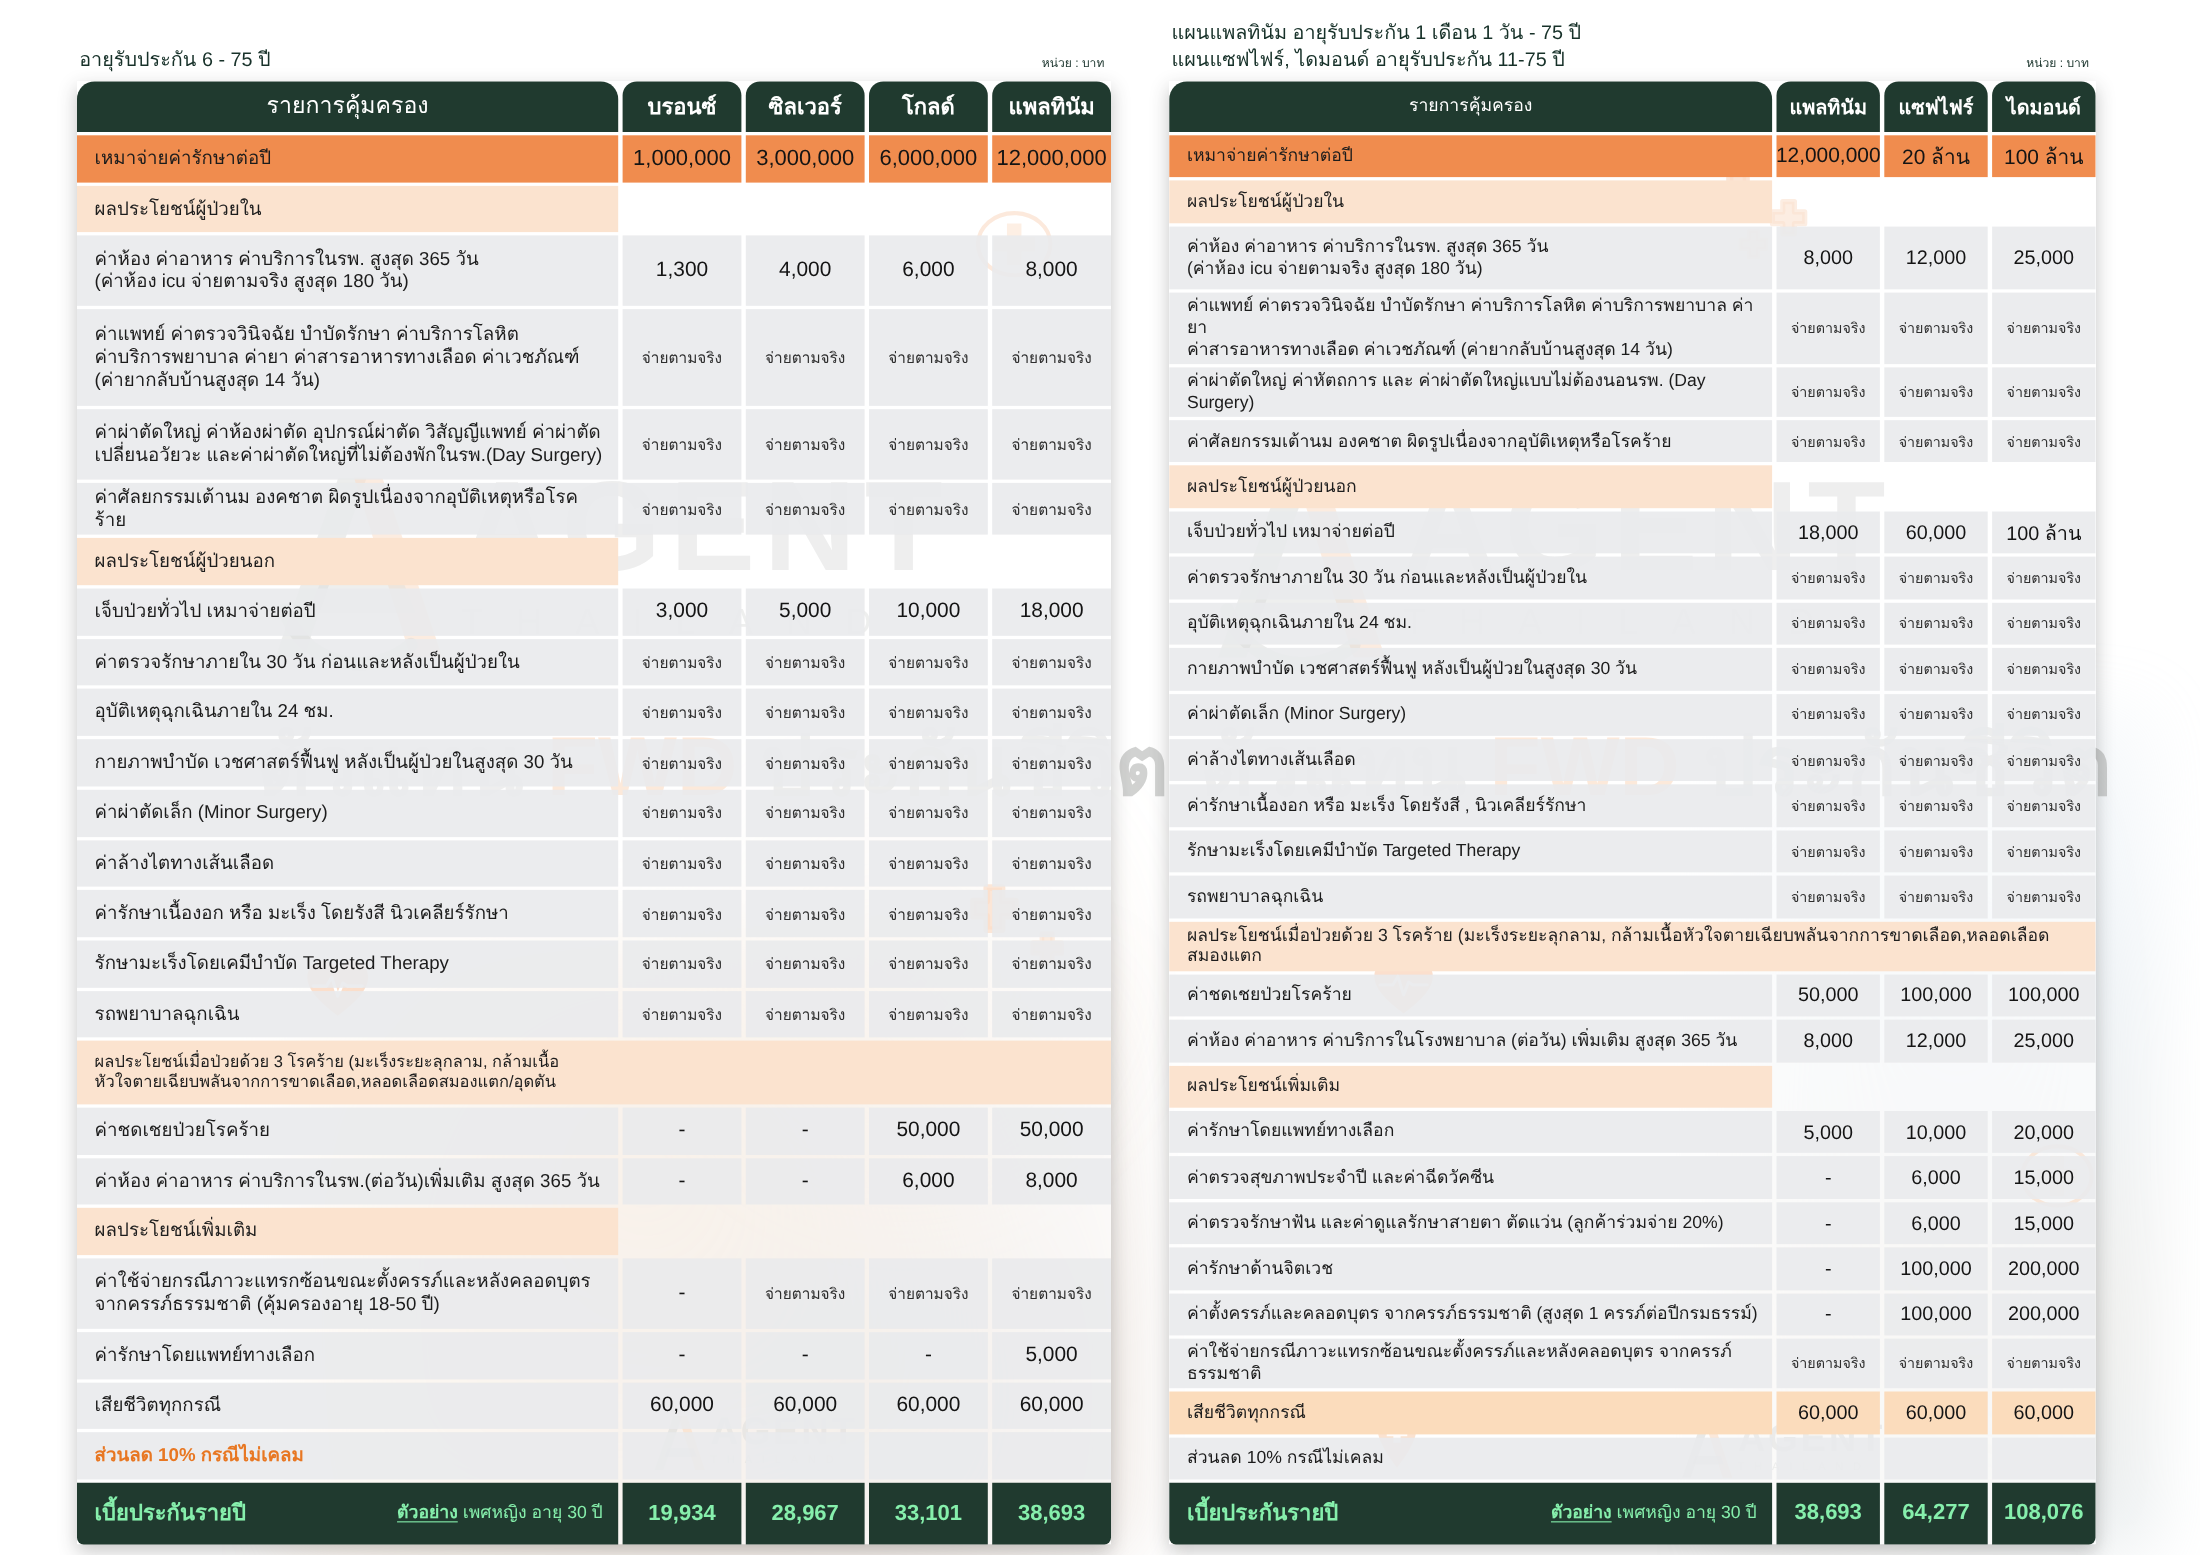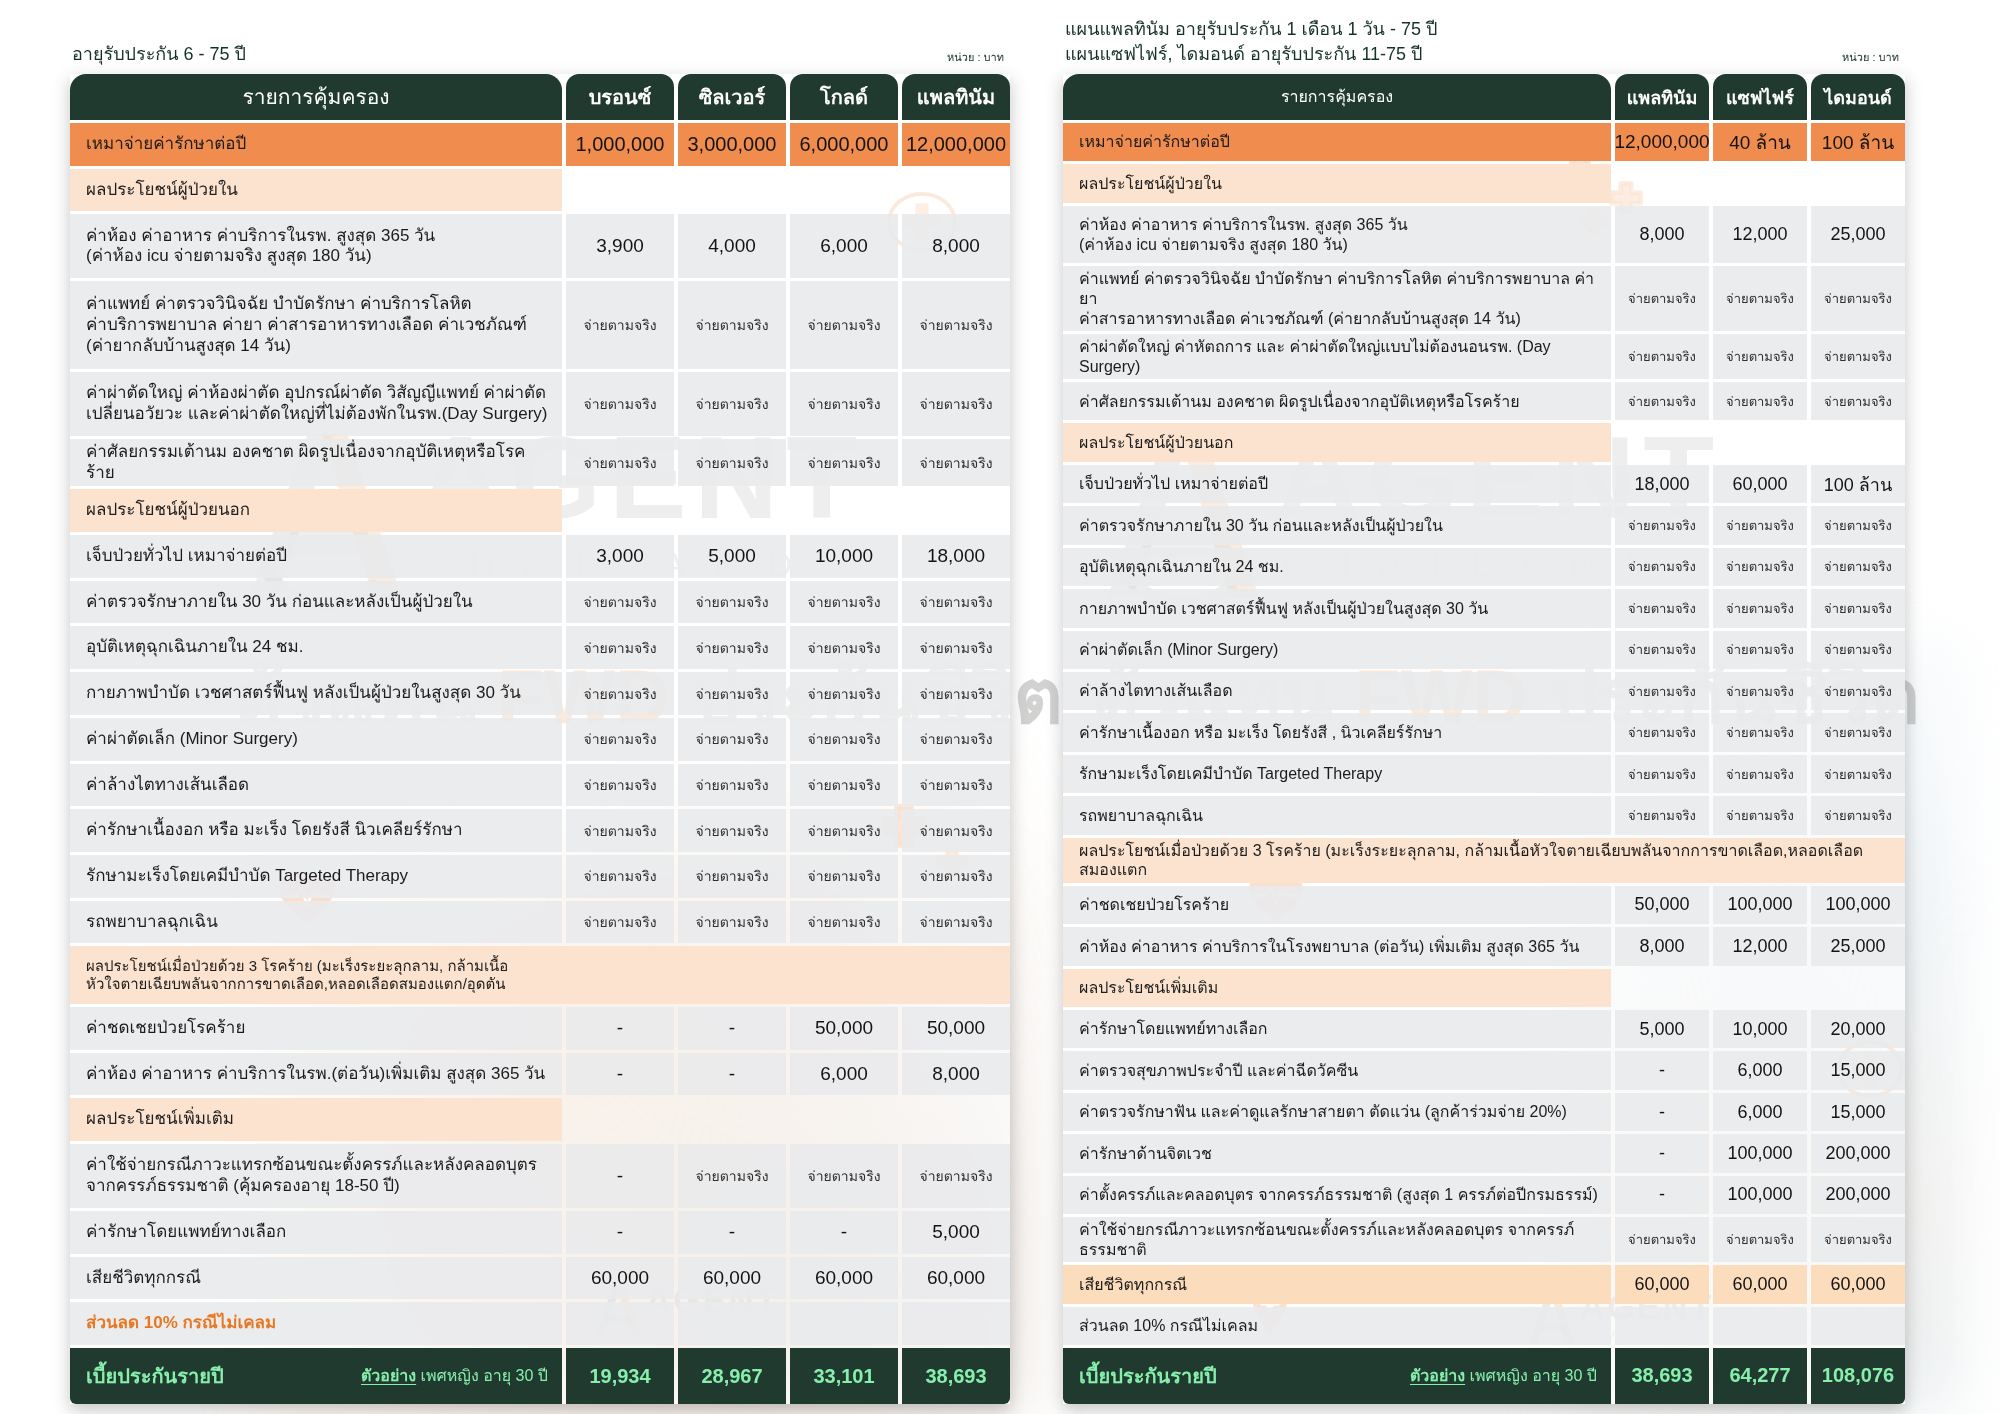--- a/index.html
+++ b/index.html
@@ -187,21 +187,21 @@
           <div class="cell val">3,000,000</div>
           <div class="cell val">6,000,000</div>
           <div class="cell val">12,000,000</div>
         </div>
         <div class="prow r-section w1">
           <div class="cell desc">ผลประโยชน์ผู้ป่วยใน</div>
         </div>
         <div class="prow r-value w2">
           <div class="cell desc">ค่าห้อง ค่าอาหาร ค่าบริการในรพ. สูงสุด 365 วัน
 (ค่าห้อง icu จ่ายตามจริง สูงสุด 180 วัน)</div>
-          <div class="cell val">3,900</div>
+          <div class="cell val">1,300</div>
           <div class="cell val">4,000</div>
           <div class="cell val">6,000</div>
           <div class="cell val">8,000</div>
         </div>
         <div class="prow r-value w3">
           <div class="cell desc">ค่าแพทย์ ค่าตรวจวินิจฉัย บำบัดรักษา ค่าบริการโลหิต
 ค่าบริการพยาบาล ค่ายา ค่าสารอาหารทางเลือด ค่าเวชภัณฑ์
 (ค่ายากลับบ้านสูงสุด 14 วัน)</div>
           <div class="cell val small">จ่ายตามจริง</div>
           <div class="cell val small">จ่ายตามจริง</div>
@@ -363,21 +363,21 @@
     <div class="ptable right-t" id="t-right">
         <div class="prow head">
           <div class="cell desc">รายการคุ้มครอง</div>
           <div class="cell val">แพลทินัม</div>
           <div class="cell val">แซฟไฟร์</div>
           <div class="cell val">ไดมอนด์</div>
         </div>
         <div class="prow r-premium w1">
           <div class="cell desc">เหมาจ่ายค่ารักษาต่อปี</div>
           <div class="cell val">12,000,000</div>
-          <div class="cell val">40 ล้าน</div>
+          <div class="cell val">20 ล้าน</div>
           <div class="cell val">100 ล้าน</div>
         </div>
         <div class="prow r-section w1">
           <div class="cell desc">ผลประโยชน์ผู้ป่วยใน</div>
         </div>
         <div class="prow r-value w2">
           <div class="cell desc">ค่าห้อง ค่าอาหาร ค่าบริการในรพ. สูงสุด 365 วัน
 (ค่าห้อง icu จ่ายตามจริง สูงสุด 180 วัน)</div>
           <div class="cell val">8,000</div>
           <div class="cell val">12,000</div>

